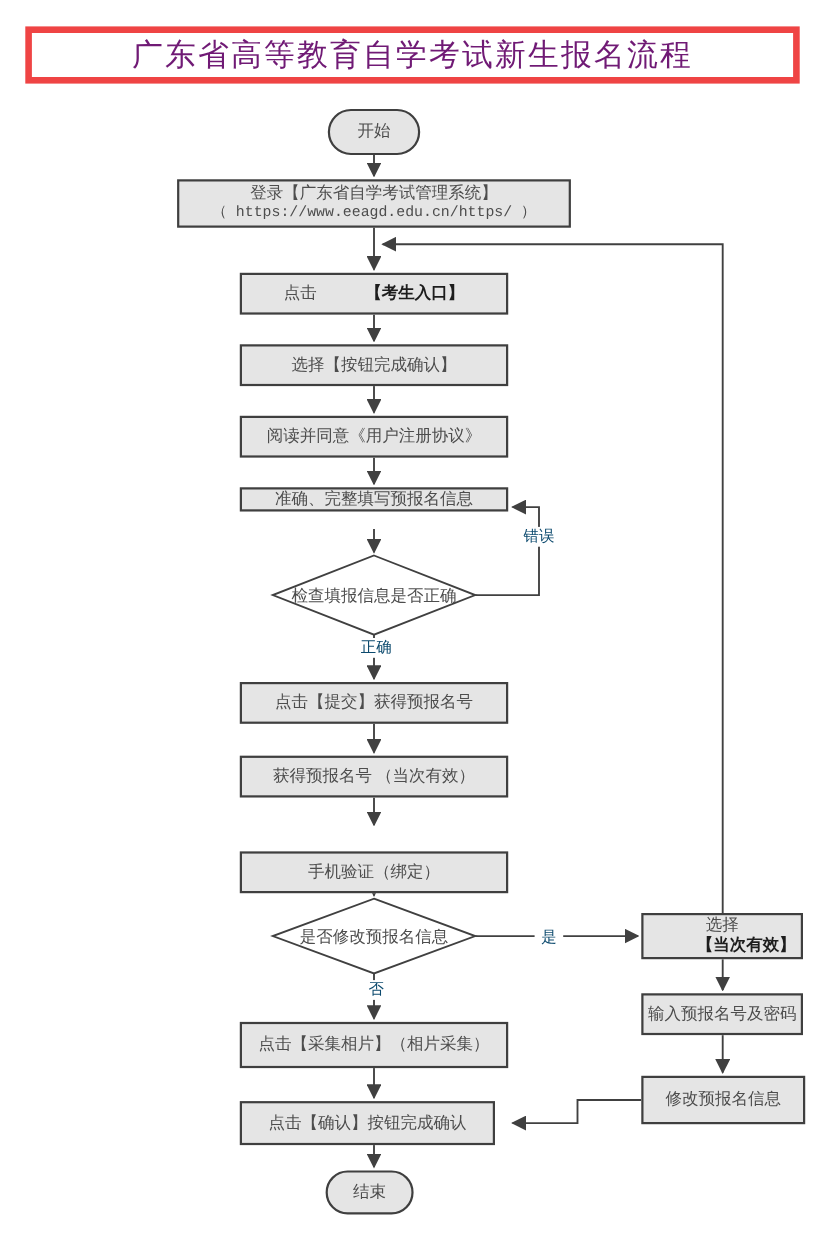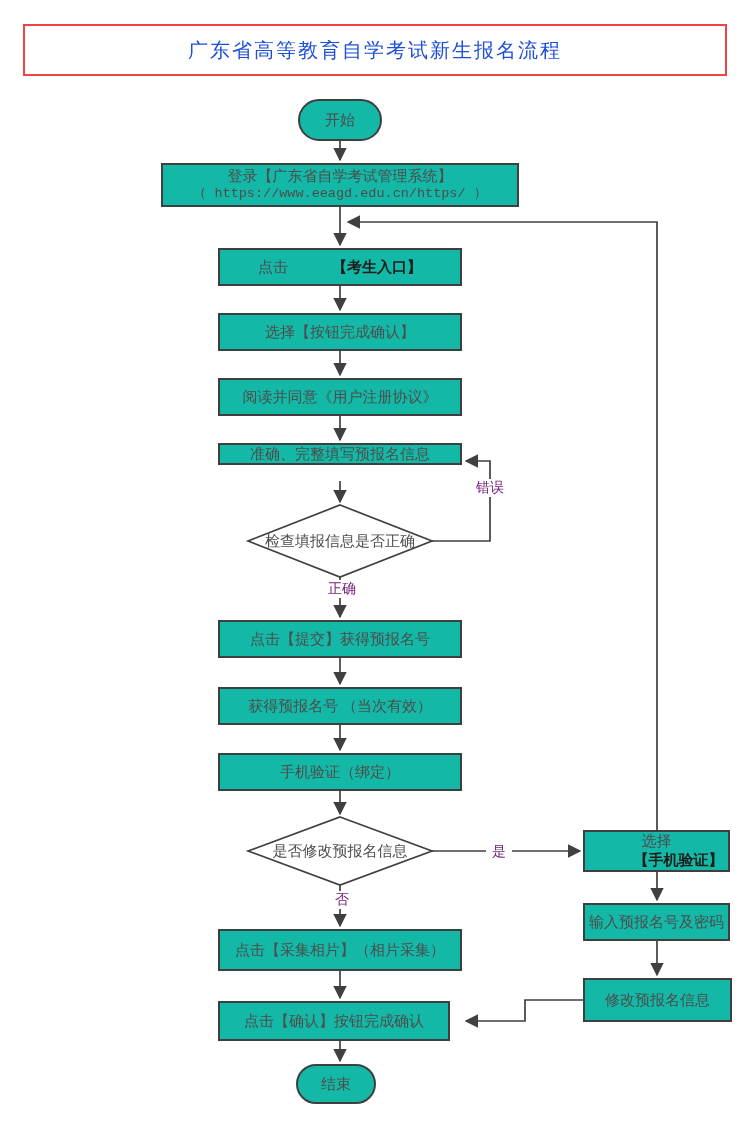--- a/index.html
+++ b/index.html
@@ -2,39 +2,39 @@
 <html><head>
 <meta charset="utf-8">
 <style>
   html,body{margin:0;padding:0;background:#fff;}
   .canvas{
     position:relative;width:752px;height:1131px;background:#ffffff;
     font-family:"Liberation Serif","DejaVu Serif",serif;overflow:hidden;
   }
   svg.wires{position:absolute;left:0;top:0;z-index:1;}
   .box{
-    position:absolute;box-sizing:border-box;background:#14b8a6;
+    position:absolute;box-sizing:border-box;background:#e5e5e5;
     border:2px solid #3f3f3f;display:flex;flex-direction:column;
     align-items:center;justify-content:center;text-align:center;
     font-size:15px;color:#4d4d4d;line-height:1.25;z-index:2;
   }
   .stadium{border-radius:22px;}
   .title-box{
-    position:absolute;box-sizing:border-box;border:2px solid #ef4444;
+    position:absolute;box-sizing:border-box;border:6px solid #ef4444;
     display:flex;align-items:center;justify-content:center;
-    font-size:20px;color:#1d4ed8;letter-spacing:2px;z-index:2;background:#fff;
+    font-size:28px;color:#701a75;letter-spacing:2px;z-index:2;background:#fff;
   }
   .strong{font-weight:bold;color:#1d1d1d;margin-left:44px;}
   .url-line{font-family:"Liberation Mono","DejaVu Sans Mono",monospace;font-size:13.5px;margin-top:1px;}
   .diamond-label{
     position:absolute;z-index:3;text-align:center;font-size:15px;color:#4d4d4d;
   }
   .edge-label{
     position:absolute;z-index:3;background:#fff;padding:0 2px;
-    font-size:14px;color:#701a75;text-align:center;
+    font-size:14px;color:#0c4a6e;text-align:center;
   }
 </style>
 </head>
 <body>
 
 <div class="canvas">
 
   <svg class="wires" width="752" height="1131" viewBox="0 0 752 1131">
     <defs>
       <marker id="arr" viewBox="0 0 10 10" refX="9" refY="5" markerWidth="8" markerHeight="8" orient="auto-start-reverse">
@@ -124,31 +124,31 @@
   </div>
 
   <div class="box" style="left:218px;top:620px;width:244px;height:38px;">
     <span>点击【提交】获得预报名号</span>
   </div>
 
   <div class="box" style="left:218px;top:687px;width:244px;height:38px;">
     <span>获得预报名号 （当次有效）</span>
   </div>
 
-  <div class="box" style="left:218px;top:753px;width:244px;height:38px;">
+  <div class="box" style="left:218px;top:774px;width:244px;height:38px;">
     <span>手机验证（绑定）</span>
   </div>
 
   <div class="diamond-label" style="left:248px;top:842px;width:184px;">
     <span>是否修改预报名信息</span>
   </div>
 
   <div class="box" style="left:583px;top:830px;width:147px;height:42px;">
     <div>选择</div>
-    <div class="strong">【手机验证】</div>
+    <div class="strong">【当次有效】</div>
   </div>
 
   <div class="box" style="left:583px;top:903px;width:147px;height:38px;">
     <span>输入预报名号及密码</span>
   </div>
 
   <div class="box" style="left:218px;top:929px;width:244px;height:42px;">
     <span>点击【采集相片】（相片采集）</span>
   </div>
 

